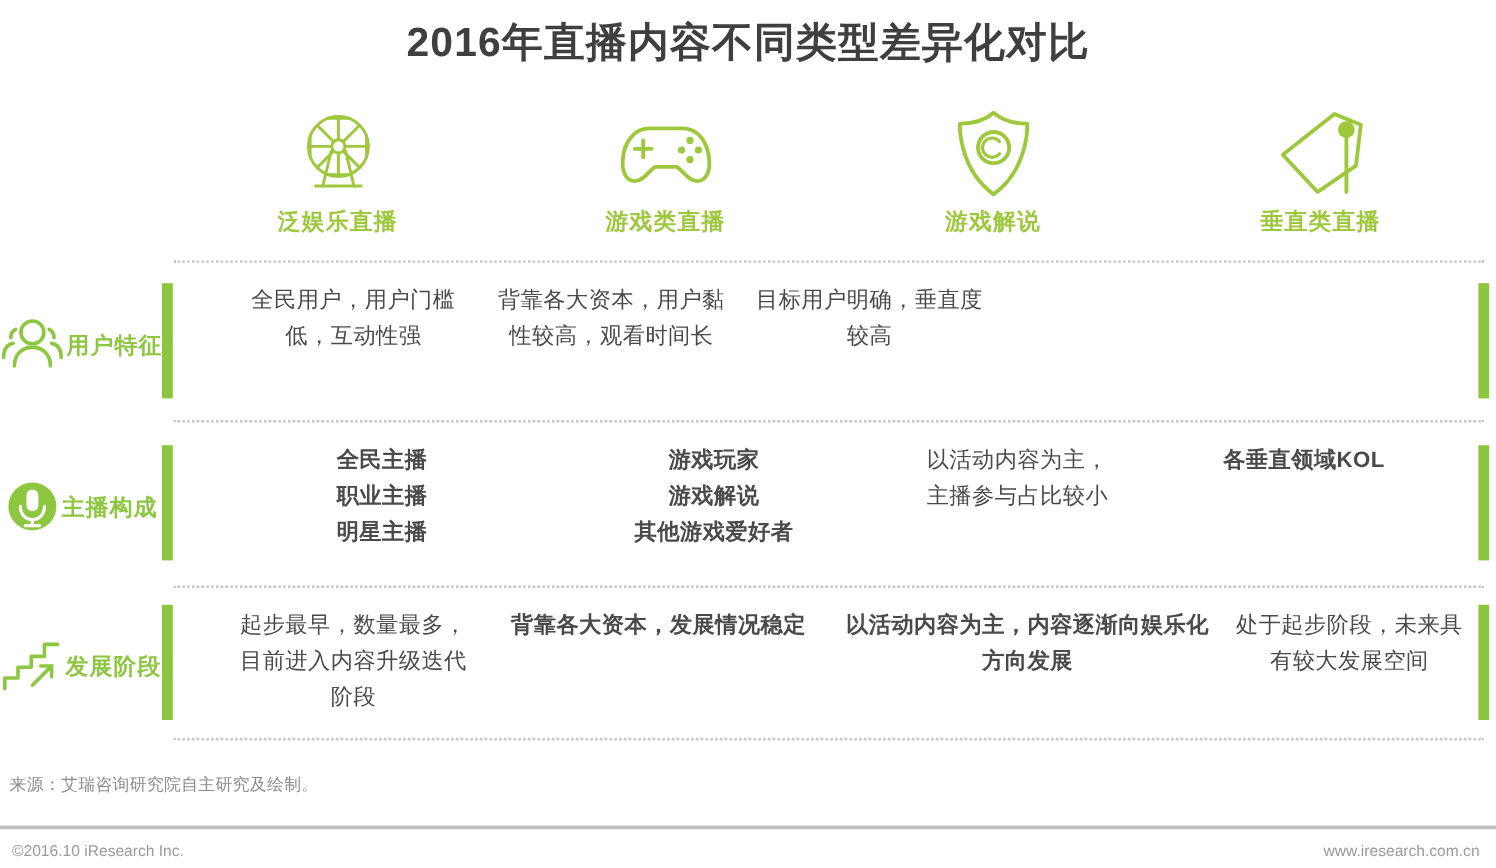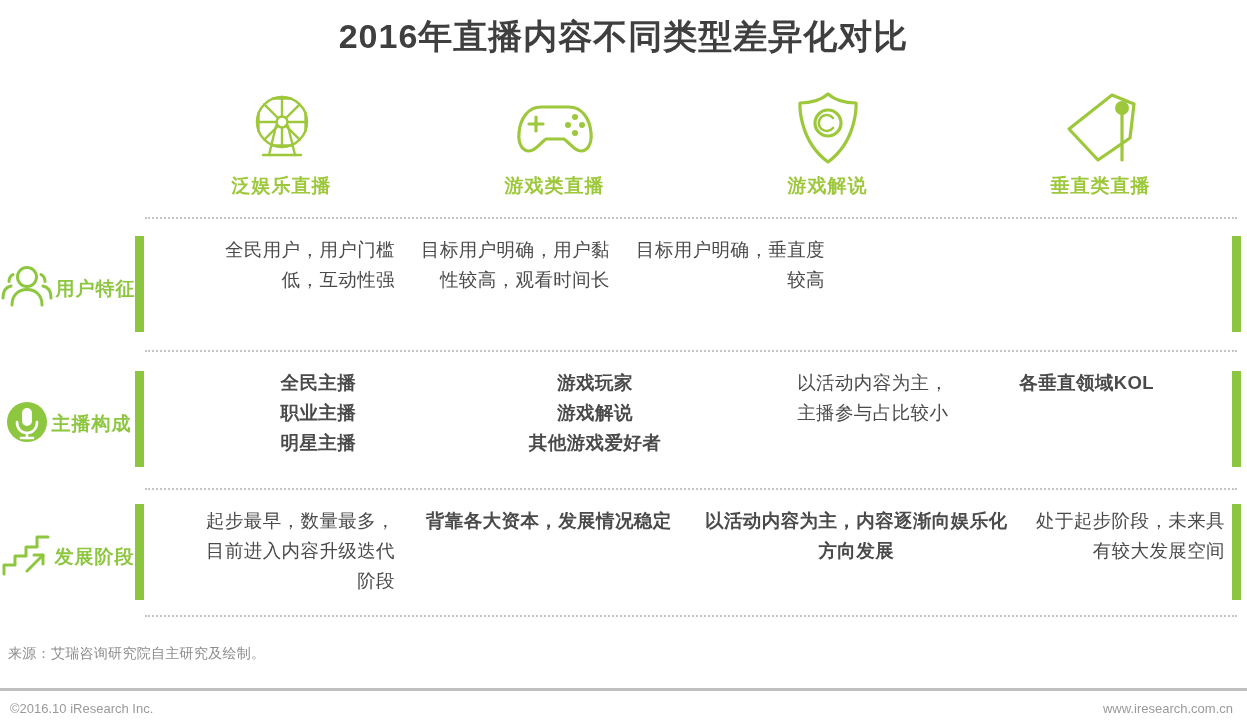--- a/index.html
+++ b/index.html
@@ -153,21 +153,21 @@
   }
   .cell {
     flex: 1 1 0;
     padding-top: 18px;
     font-size: 18.5px;
     line-height: 30px;
     color: #4a4a4a;
     letter-spacing: 0.4px;
     box-sizing: border-box;
   }
-  .cell.align-left   { text-align: right; padding-left: 14px; }
+  .cell.align-left   { text-align: center; padding-left: 14px; }
   .cell.align-center { text-align: center; font-weight: bold; }
 
   
   .source {
     position: absolute;
     top: 645px;
     left: 8px;
     font-size: 14px;
     color: #8c8c8c;
     letter-spacing: 0.3px;
@@ -284,21 +284,21 @@
           <path d="M53 34 C53 27 50 23 45 22"></path>
         </svg>
       </span>
       <span class="row-label-text">用户特征</span>
     </div>
     <div class="accent-left">
         <div class="accent-bar"></div>
       </div>
     <div class="cells">
       <div class="cell align-left" style="max-width: 215px;">全民用户，用户门槛低，互动性强</div>
-      <div class="cell align-left" style="max-width: 215px;">目标用户明确，用户黏性较高，观看时间长</div>
+      <div class="cell align-left" style="max-width: 215px;">背靠各大资本，用户黏性较高，观看时间长</div>
       <div class="cell align-left" style="max-width: 215px;">目标用户明确，垂直度较高</div>
     </div>
     <div class="accent-right">
         <div class="accent-bar"></div>
       </div>
   </div>
 
   <div class="row r1">
     <div class="row-label">
       <span class="ricon-wrap">

